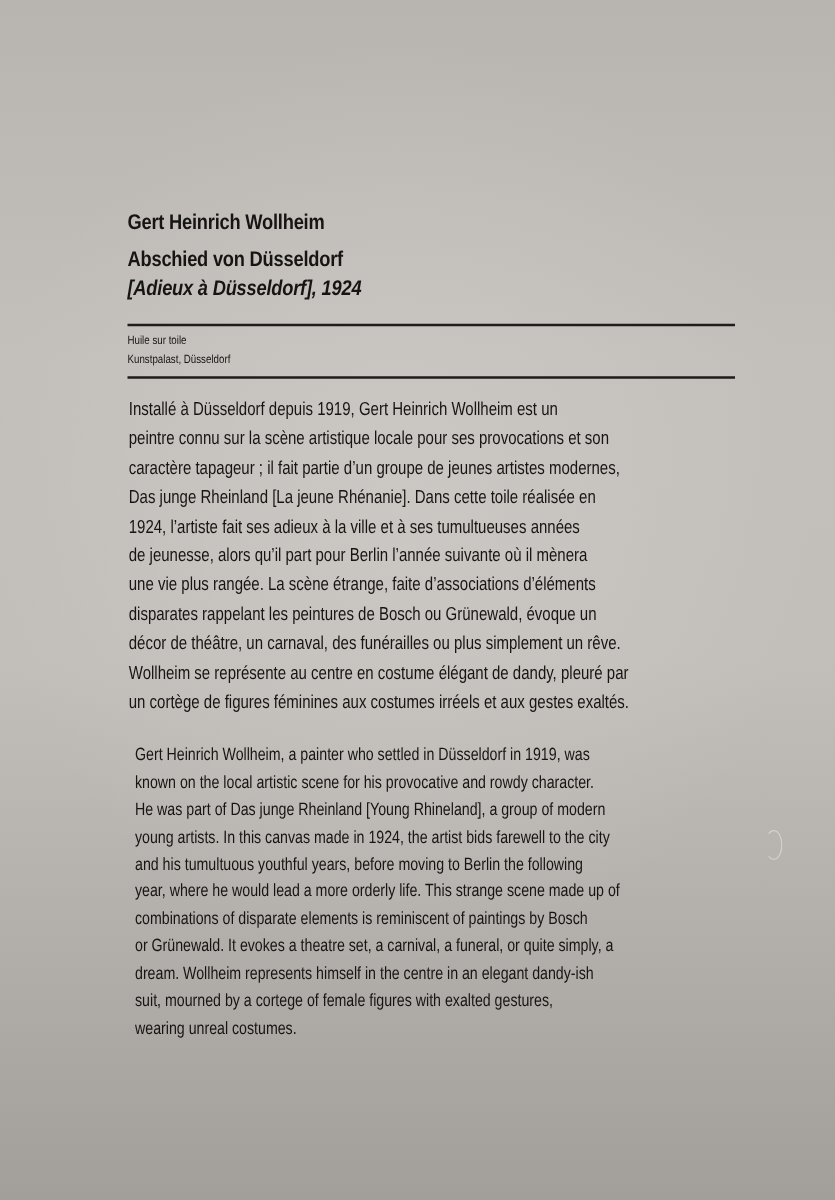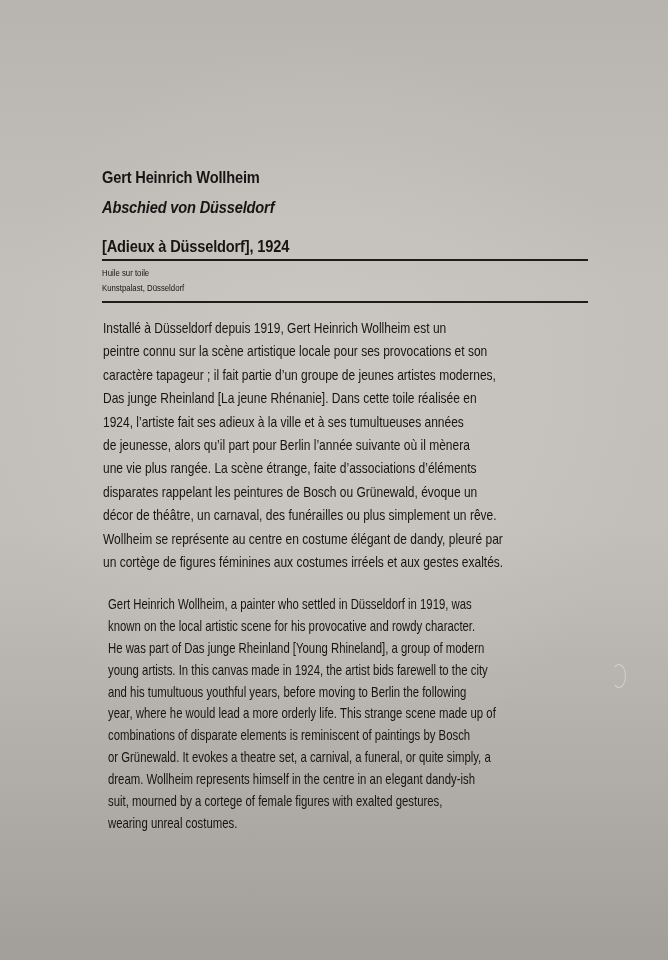--- a/index.html
+++ b/index.html
@@ -32,22 +32,22 @@
       position: absolute;
       left: 0;
       font-weight: bold;
       font-size: 17px;
       line-height: 30px;
       letter-spacing: -0.2px;
       white-space: nowrap;
     }
     .title-line .cond { transform: scaleX(0.86); }
     .title-artist { top: 163px; }
-    .title-work   { top: 193px; font-style: italic; }
-    .title-alt    { top: 232px; }
+    .title-work   { top: 193px; }
+    .title-alt    { top: 216px; font-style: italic; }
 
     .rule {
       position: absolute;
       left: 0;
       width: 486px;
       height: 2px;
       background: #1e1d1c;
     }
     .rule-top { top: 259px; }
     .rule-bottom { top: 301px; }

